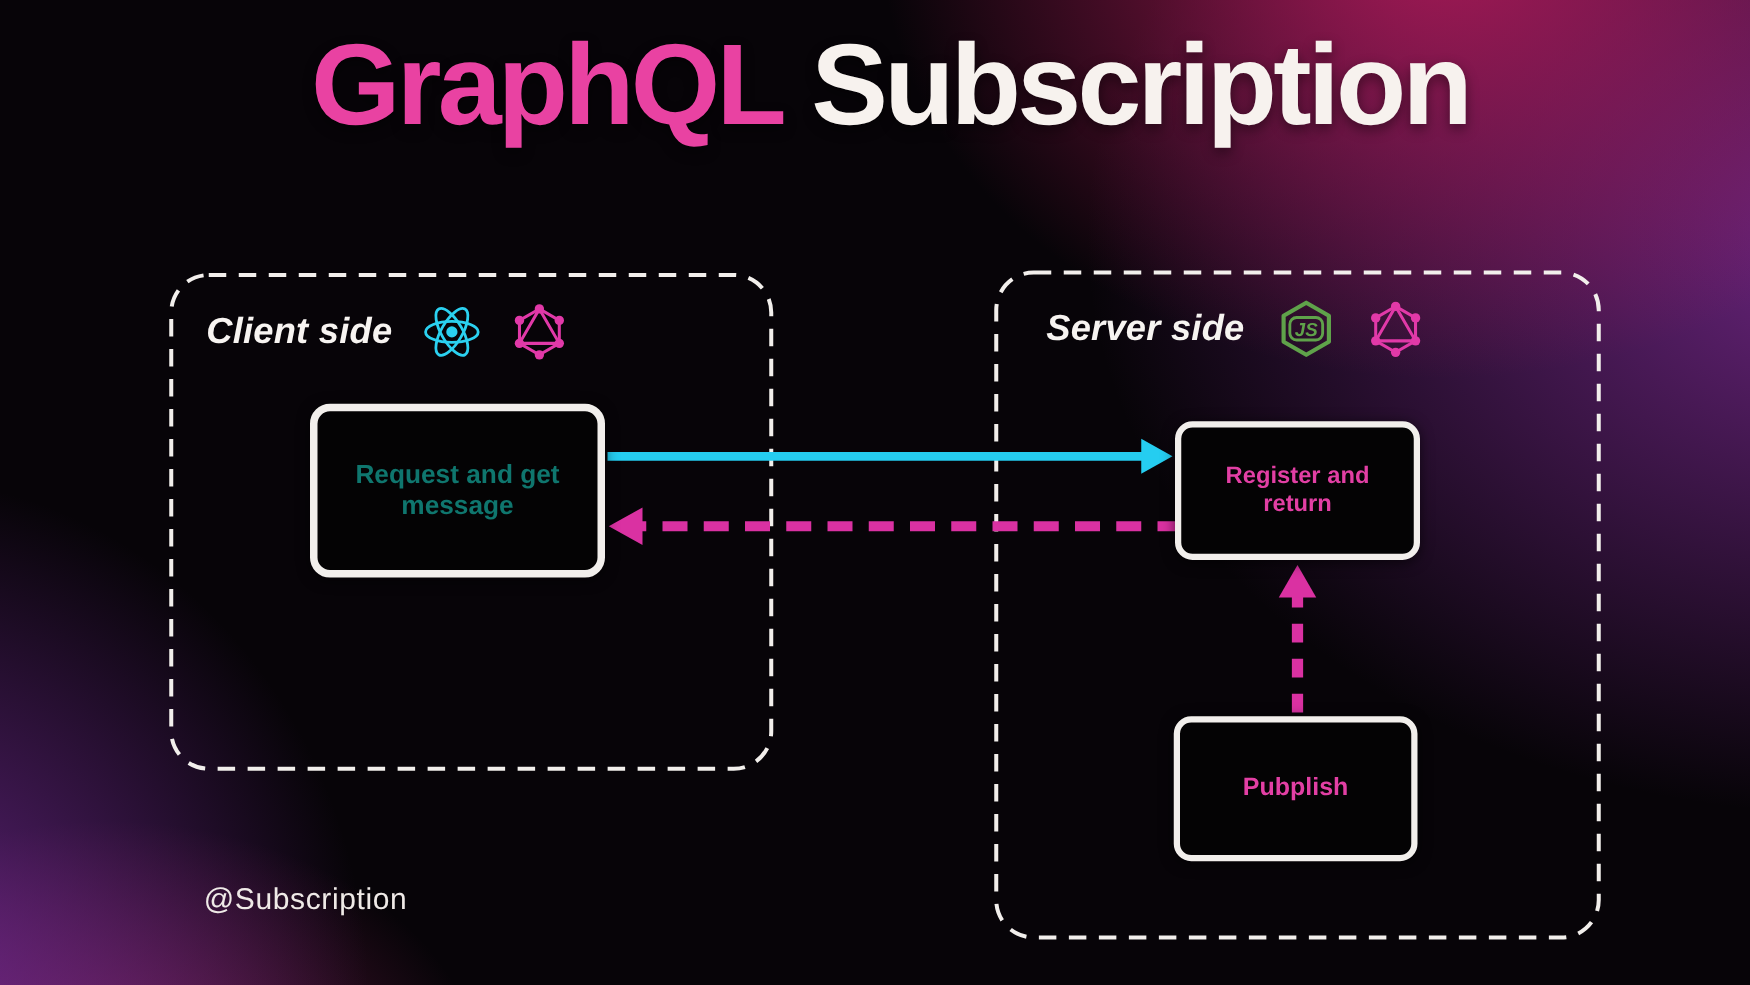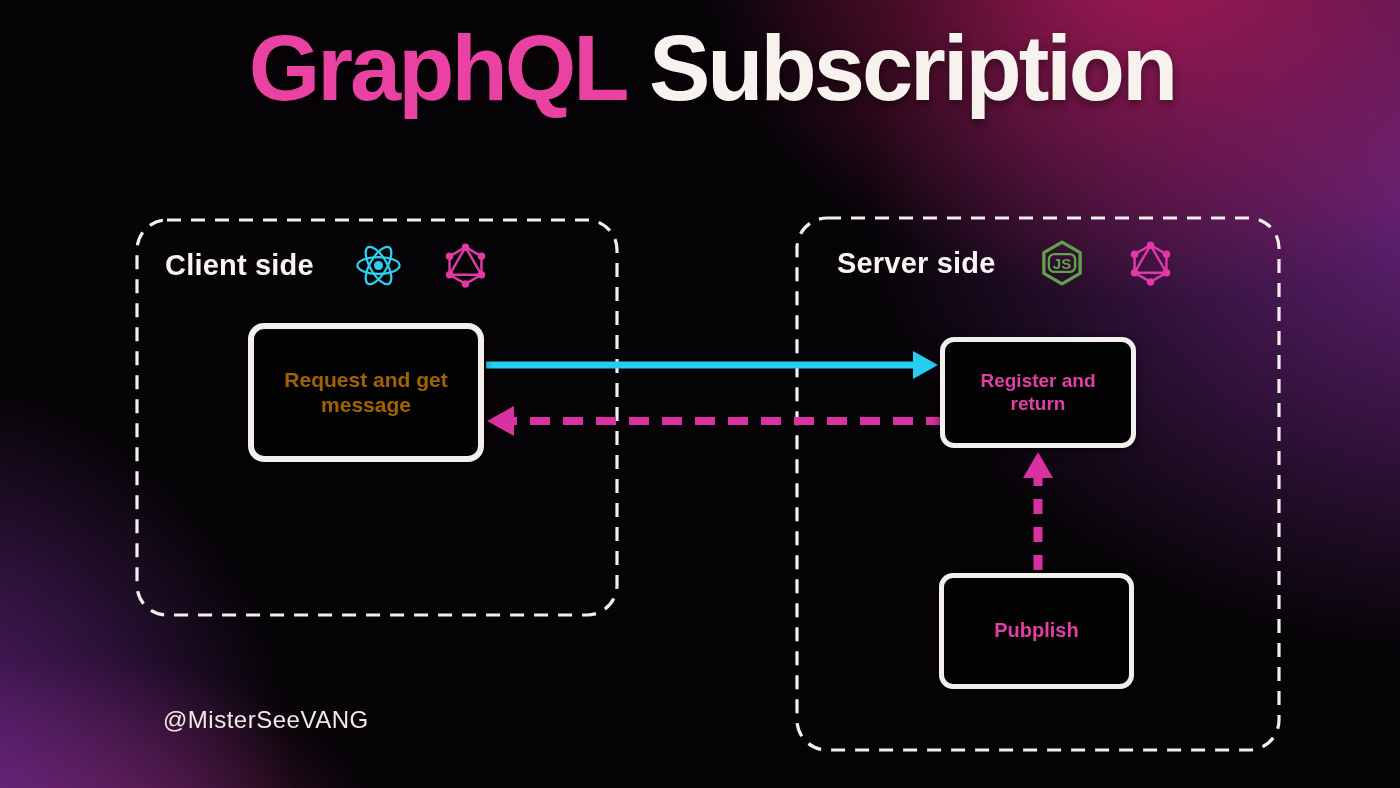--- a/index.html
+++ b/index.html
@@ -30,21 +30,22 @@
     text-shadow: 0 4px 10px rgba(0,0,0,0.45);
     white-space: nowrap;
   }
   .title .t-pink  { color: #e942a2; }
   .title .t-white { color: #f7f2ee; }
 
   .panel { position: absolute; }
   .panel-header {
     display: flex;
     align-items: center;
-    gap: 41px;
+    gap: 24px;
+    font-style: italic;
   }
   .panel-label {
     color: #f7f4f1;
     font-size: 29px;
     font-weight: bold;
     letter-spacing: 0.2px;
   }
   .panel.client { left: 137px; top: 220px; width: 480px; height: 395px; }
   .panel.client .panel-header { padding: 22px 0 0 28px; }
   .panel.server { left: 797px; top: 218px; width: 482px; height: 532px; text-align: center; }
@@ -59,21 +60,21 @@
     display: flex;
     align-items: center;
     justify-content: center;
     text-align: center;
     font-weight: bold;
     line-height: 1.18;
     box-shadow: 0 2px 10px rgba(0,0,0,0.6);
   }
   .node-request {
     left: 248px; top: 323px; width: 236px; height: 139px;
-    color: #a16207; font-size: 21px; padding: 0 26px;
+    color: #0f766e; font-size: 21px; padding: 0 26px;
   }
   .node-register {
     left: 940px; top: 337px; width: 196px; height: 111px;
     color: #e23fa4; font-size: 19px; padding: 0 16px; border-width: 5px; border-radius: 14px;
   }
   .node-publish {
     left: 939px; top: 573px; width: 195px; height: 116px;
     color: #e23fa4; font-size: 20px; padding: 0 16px; border-width: 5px; border-radius: 14px;
   }
 
@@ -182,15 +183,15 @@
   </div>
 
   <div class="node node-publish">
     <span>Pubplish</span>
   </div>
 
   <div class="node node-register">
     <span>Register and return</span>
   </div>
 
-  <div class="watermark">@MisterSeeVANG</div>
+  <div class="watermark">@Subscription</div>
 
 </div>
 
 </body></html>

